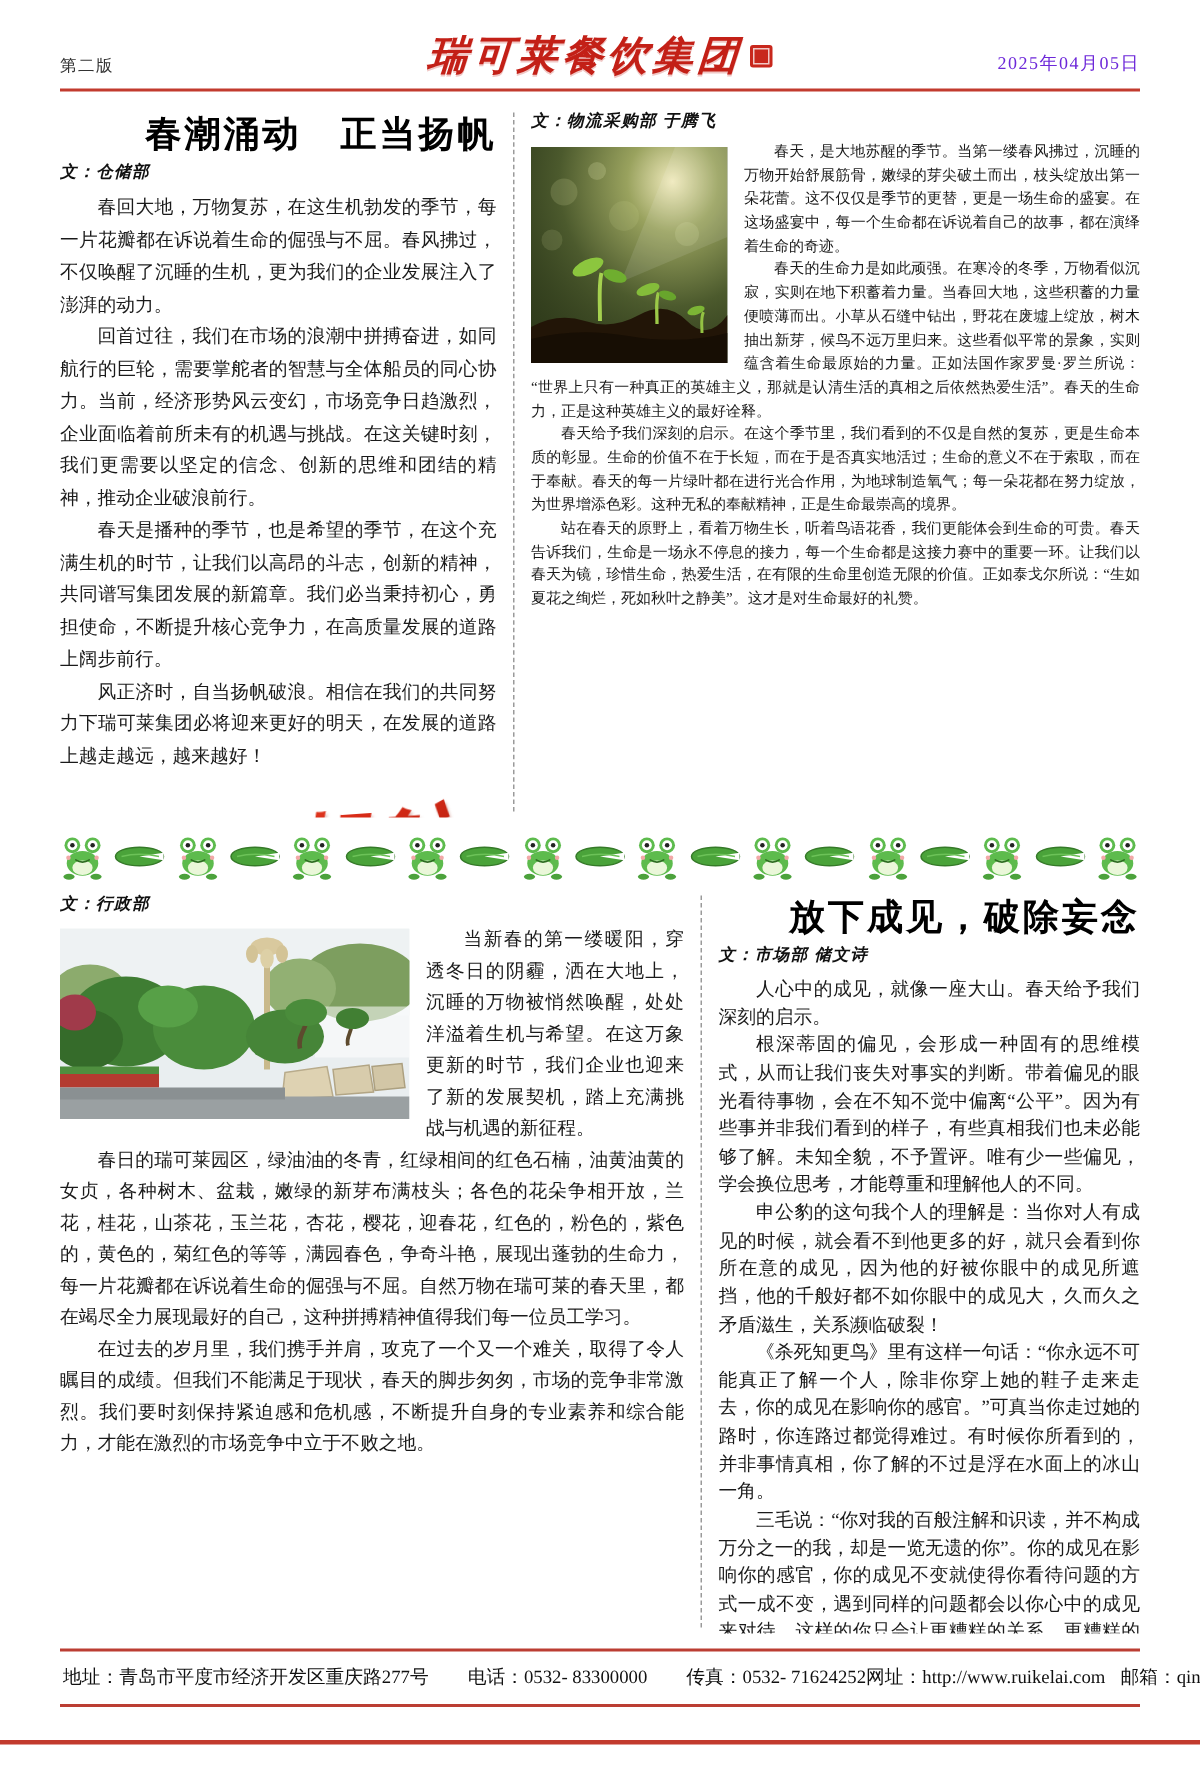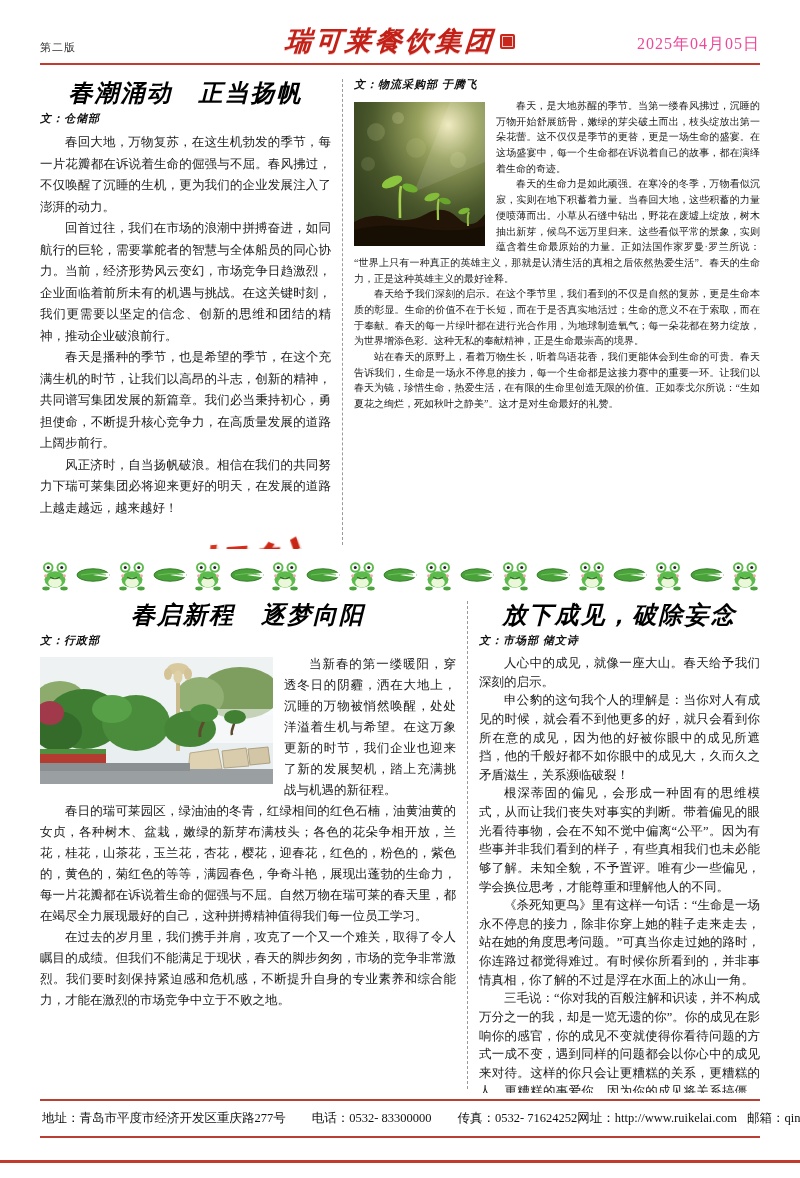--- a/index.html
+++ b/index.html
@@ -5,42 +5,42 @@
   html,body{margin:0;padding:0;background:#888;}
   .page{
     position:relative;width:800px;height:1178px;margin:0 auto;background:#fff;
     font-family:"Liberation Serif","DejaVu Serif",serif;color:#1a1a1a;overflow:hidden;
   }
   .inner{padding:0 40px;}
   
   .header{position:relative;display:flex;justify-content:space-between;align-items:flex-end;
     padding:34px 0 8px;border-bottom:2px solid #c23b2e;}
   .page-label{font-size:11px;color:#333;letter-spacing:1px;}
-  .issue-date{font-size:16px;color:#ec4899;letter-spacing:1px;}
+  .issue-date{font-size:12px;color:#6d28d9;letter-spacing:1px;}
   .masthead{position:absolute;left:50%;transform:translateX(-50%);bottom:4px;
     display:flex;align-items:center;gap:5px;white-space:nowrap;}
   .masthead-text{
     font-family:"DejaVu Serif","Liberation Serif",serif;font-weight:bold;font-style:italic;
     font-size:27px;color:#c32017;letter-spacing:3px;transform:skewX(-4deg);
     text-shadow:0 1px 0 rgba(195,32,23,.25);}
   .masthead-seal{width:15px;height:15px;background:#c8271c;border-radius:2px;position:relative;flex:0 0 auto;}
   .masthead-seal:before{content:"";position:absolute;inset:2px;border:1px solid rgba(255,255,255,.75);}
   
   .section{display:flex;align-items:stretch;}
   .section-1{height:474px;overflow:hidden;margin-top:10px;}
   .section-2{height:496px;overflow:hidden;margin-top:2px;}
   .vdiv{width:0;border-left:1.5px dashed #9a9a9a;margin:4px 11px;}
   .col{min-width:0;}
   .s1-left{width:291px;flex:0 0 auto;}
   .s1-right{flex:1 1 auto;}
   .s2-left{width:416px;flex:0 0 auto;}
   .s2-right{flex:1 1 auto;}
   
   .art-title{font-family:"Liberation Sans","DejaVu Sans",sans-serif;font-weight:900;
-    font-size:24px;text-align:center;letter-spacing:2px;margin:2px 0 2px;color:#000;font-style:italic;}
+    font-size:24px;text-align:right;letter-spacing:2px;margin:2px 0 2px;color:#000;}
   .byline{text-align:left;font-size:11px;font-weight:bold;letter-spacing:1px;color:#111;
     font-style:italic;margin:2px 14px 6px 0;}
   .body-text p{margin:0;text-align:justify;text-indent:2em;}
   .t-a1 p{font-size:12.5px;line-height:1.72;}
   .t-a2 p{font-size:10px;line-height:1.57;}
   .t-a3 p{font-size:12.5px;line-height:1.68;}
   .t-a4 p{font-size:12.5px;line-height:1.49;}
   
   .photo{float:left;line-height:0;}
   .photo-seedlings{width:131px;height:144px;margin:4px 11px 4px 0;}
@@ -338,21 +338,20 @@
           <ellipse cx="20" cy="31" rx="9" ry="6.5" fill="#eaf7d9"></ellipse>
           <path d="M14,24 Q20,28 26,24" stroke="#2e6b22" stroke-width="1.4" fill="none" stroke-linecap="round"></path>
           <circle cx="7.5" cy="22" r="2" fill="#f2a8a8"></circle>
           <circle cx="32.5" cy="22" r="2" fill="#f2a8a8"></circle>
         </svg>
       </div>
 
     <div class="section section-2">
 
       <div class="col s2-left">
-        <h2 class="art-title">春启新程　逐梦向阳</h2>
         <div class="byline">文：行政部</div>
         <div class="body-text t-a3">
           <span class="photo photo-garden">
             <svg viewBox="0 0 233 127" preserveAspectRatio="none">
               <rect width="233" height="127" fill="#e9eef0"></rect>
               <rect y="0" width="233" height="58" fill="#eef2f3"></rect>
               <ellipse cx="20" cy="44" rx="26" ry="20" fill="#8cab6d"></ellipse>
               <ellipse cx="200" cy="36" rx="40" ry="26" fill="#7d9e5f"></ellipse>
               <ellipse cx="160" cy="40" rx="24" ry="20" fill="#92b073"></ellipse>
               <rect x="136" y="20" width="4" height="74" fill="#c9b98b"></rect>
@@ -387,23 +386,23 @@
         </div>
       </div>
 
       <div class="vdiv"></div>
 
       <div class="col s2-right">
         <h2 class="art-title">放下成见，破除妄念</h2>
         <div class="byline">文：市场部 储文诗</div>
         <div class="body-text t-a4">
           <p>人心中的成见，就像一座大山。春天给予我们深刻的启示。</p>
+          <p>根深蒂固的偏见，会形成一种固有的思维模式，从而让我们丧失对事实的判断。带着偏见的眼光看待事物，会在不知不觉中偏离“公平”。因为有些事并非我们看到的样子，有些真相我们也未必能够了解。未知全貌，不予置评。唯有少一些偏见，学会换位思考，才能尊重和理解他人的不同。</p>
           <p>申公豹的这句我个人的理解是：当你对人有成见的时候，就会看不到他更多的好，就只会看到你所在意的成见，因为他的好被你眼中的成见所遮挡，他的千般好都不如你眼中的成见大，久而久之矛盾滋生，关系濒临破裂！</p>
-          <p>根深蒂固的偏见，会形成一种固有的思维模式，从而让我们丧失对事实的判断。带着偏见的眼光看待事物，会在不知不觉中偏离“公平”。因为有些事并非我们看到的样子，有些真相我们也未必能够了解。未知全貌，不予置评。唯有少一些偏见，学会换位思考，才能尊重和理解他人的不同。</p>
-          <p>《杀死知更鸟》里有这样一句话：“生命是一场永不停息的接力，除非你穿上她的鞋子走来走去，站在她的角度思考问题。”可真当你走过她的路时，你连路过都觉得难过。有时候你所看到的，并非事情真相，你了解的不过是浮在水面上的冰山一角。</p>
+          <p>《杀死知更鸟》里有这样一句话：“你永远不可能真正了解一个人，除非你穿上她的鞋子走来走去，你的成见在影响你的感官。”可真当你走过她的路时，你连路过都觉得难过。有时候你所看到的，并非事情真相，你了解的不过是浮在水面上的冰山一角。</p>
           <p>三毛说：“你对我的百般注解和识读，并不构成万分之一的我，却是一览无遗的你”。你的成见在影响你的感官，你的成见不变就使得你看待问题的方式一成不变，遇到同样的问题都会以你心中的成见来对待。这样的你只会让更糟糕的关系，更糟糕的人，更糟糕的事爱你，因为你的成见将关系搞僵，让甜言蜜语的人利用你，让本可以合作的事由你一人完成！</p>
 
         </div>
       </div>
     </div>
 
   </div>
 
   <div class="footer">
     <div class="footer-left">

